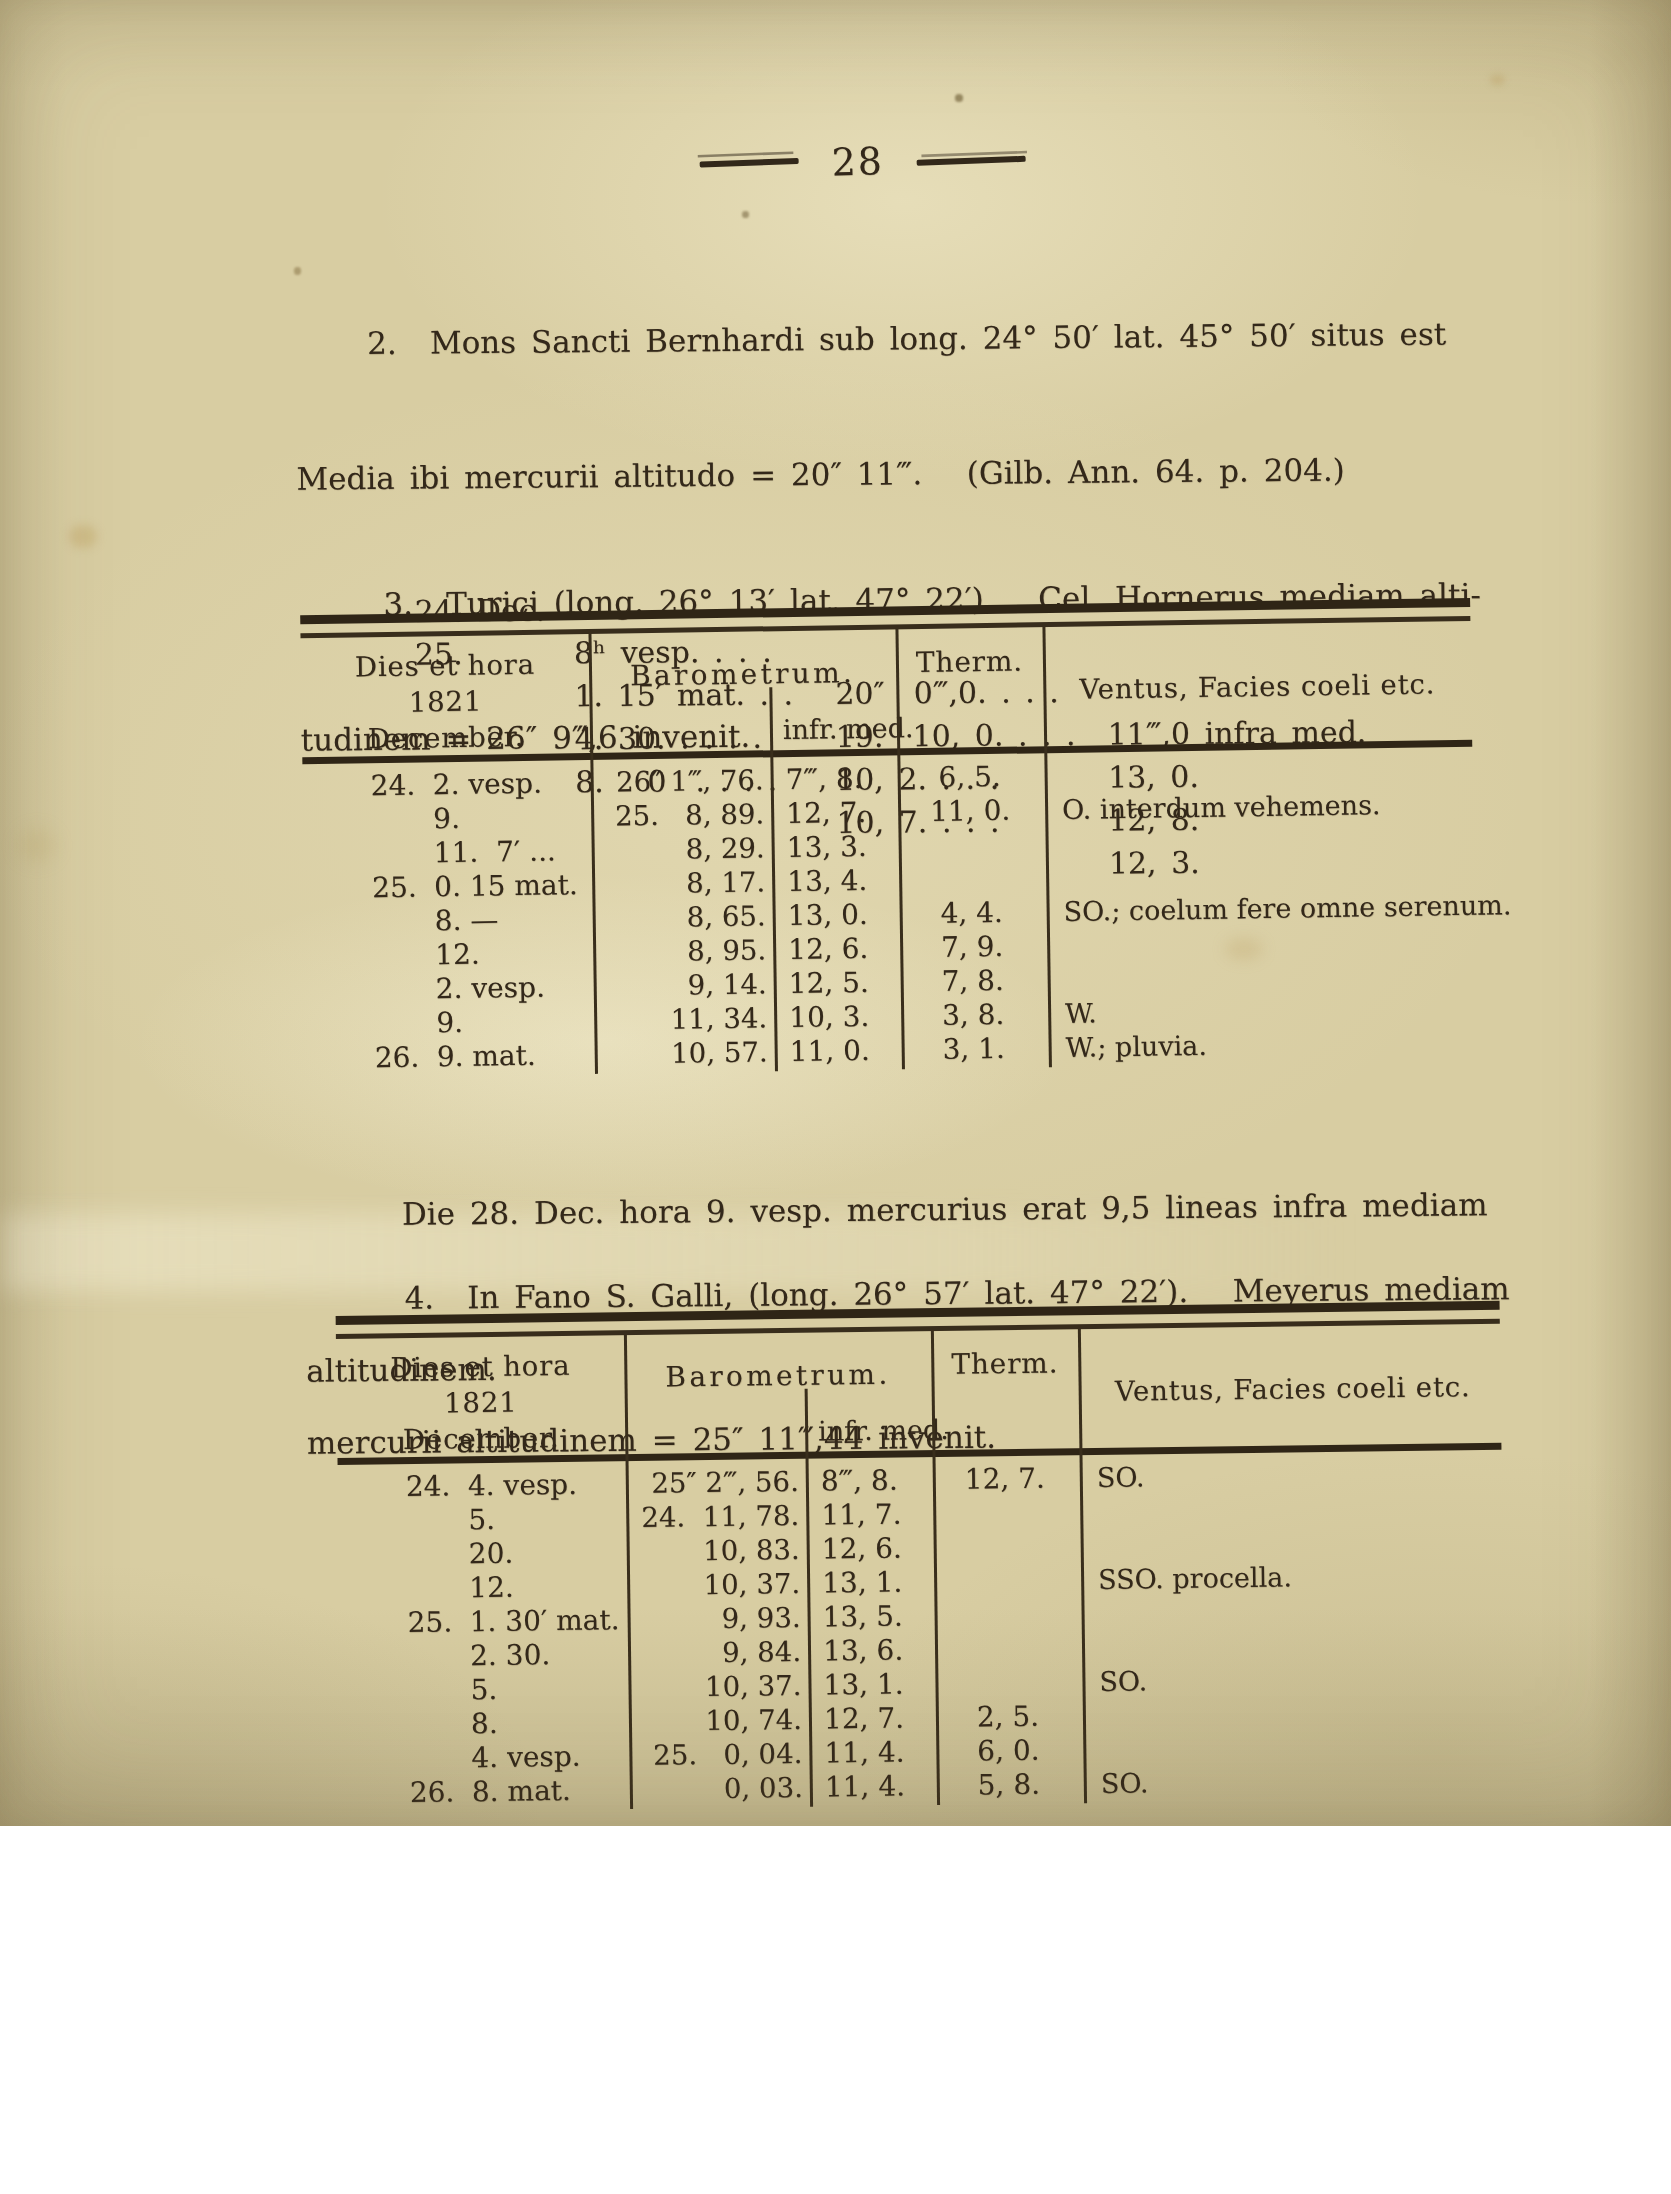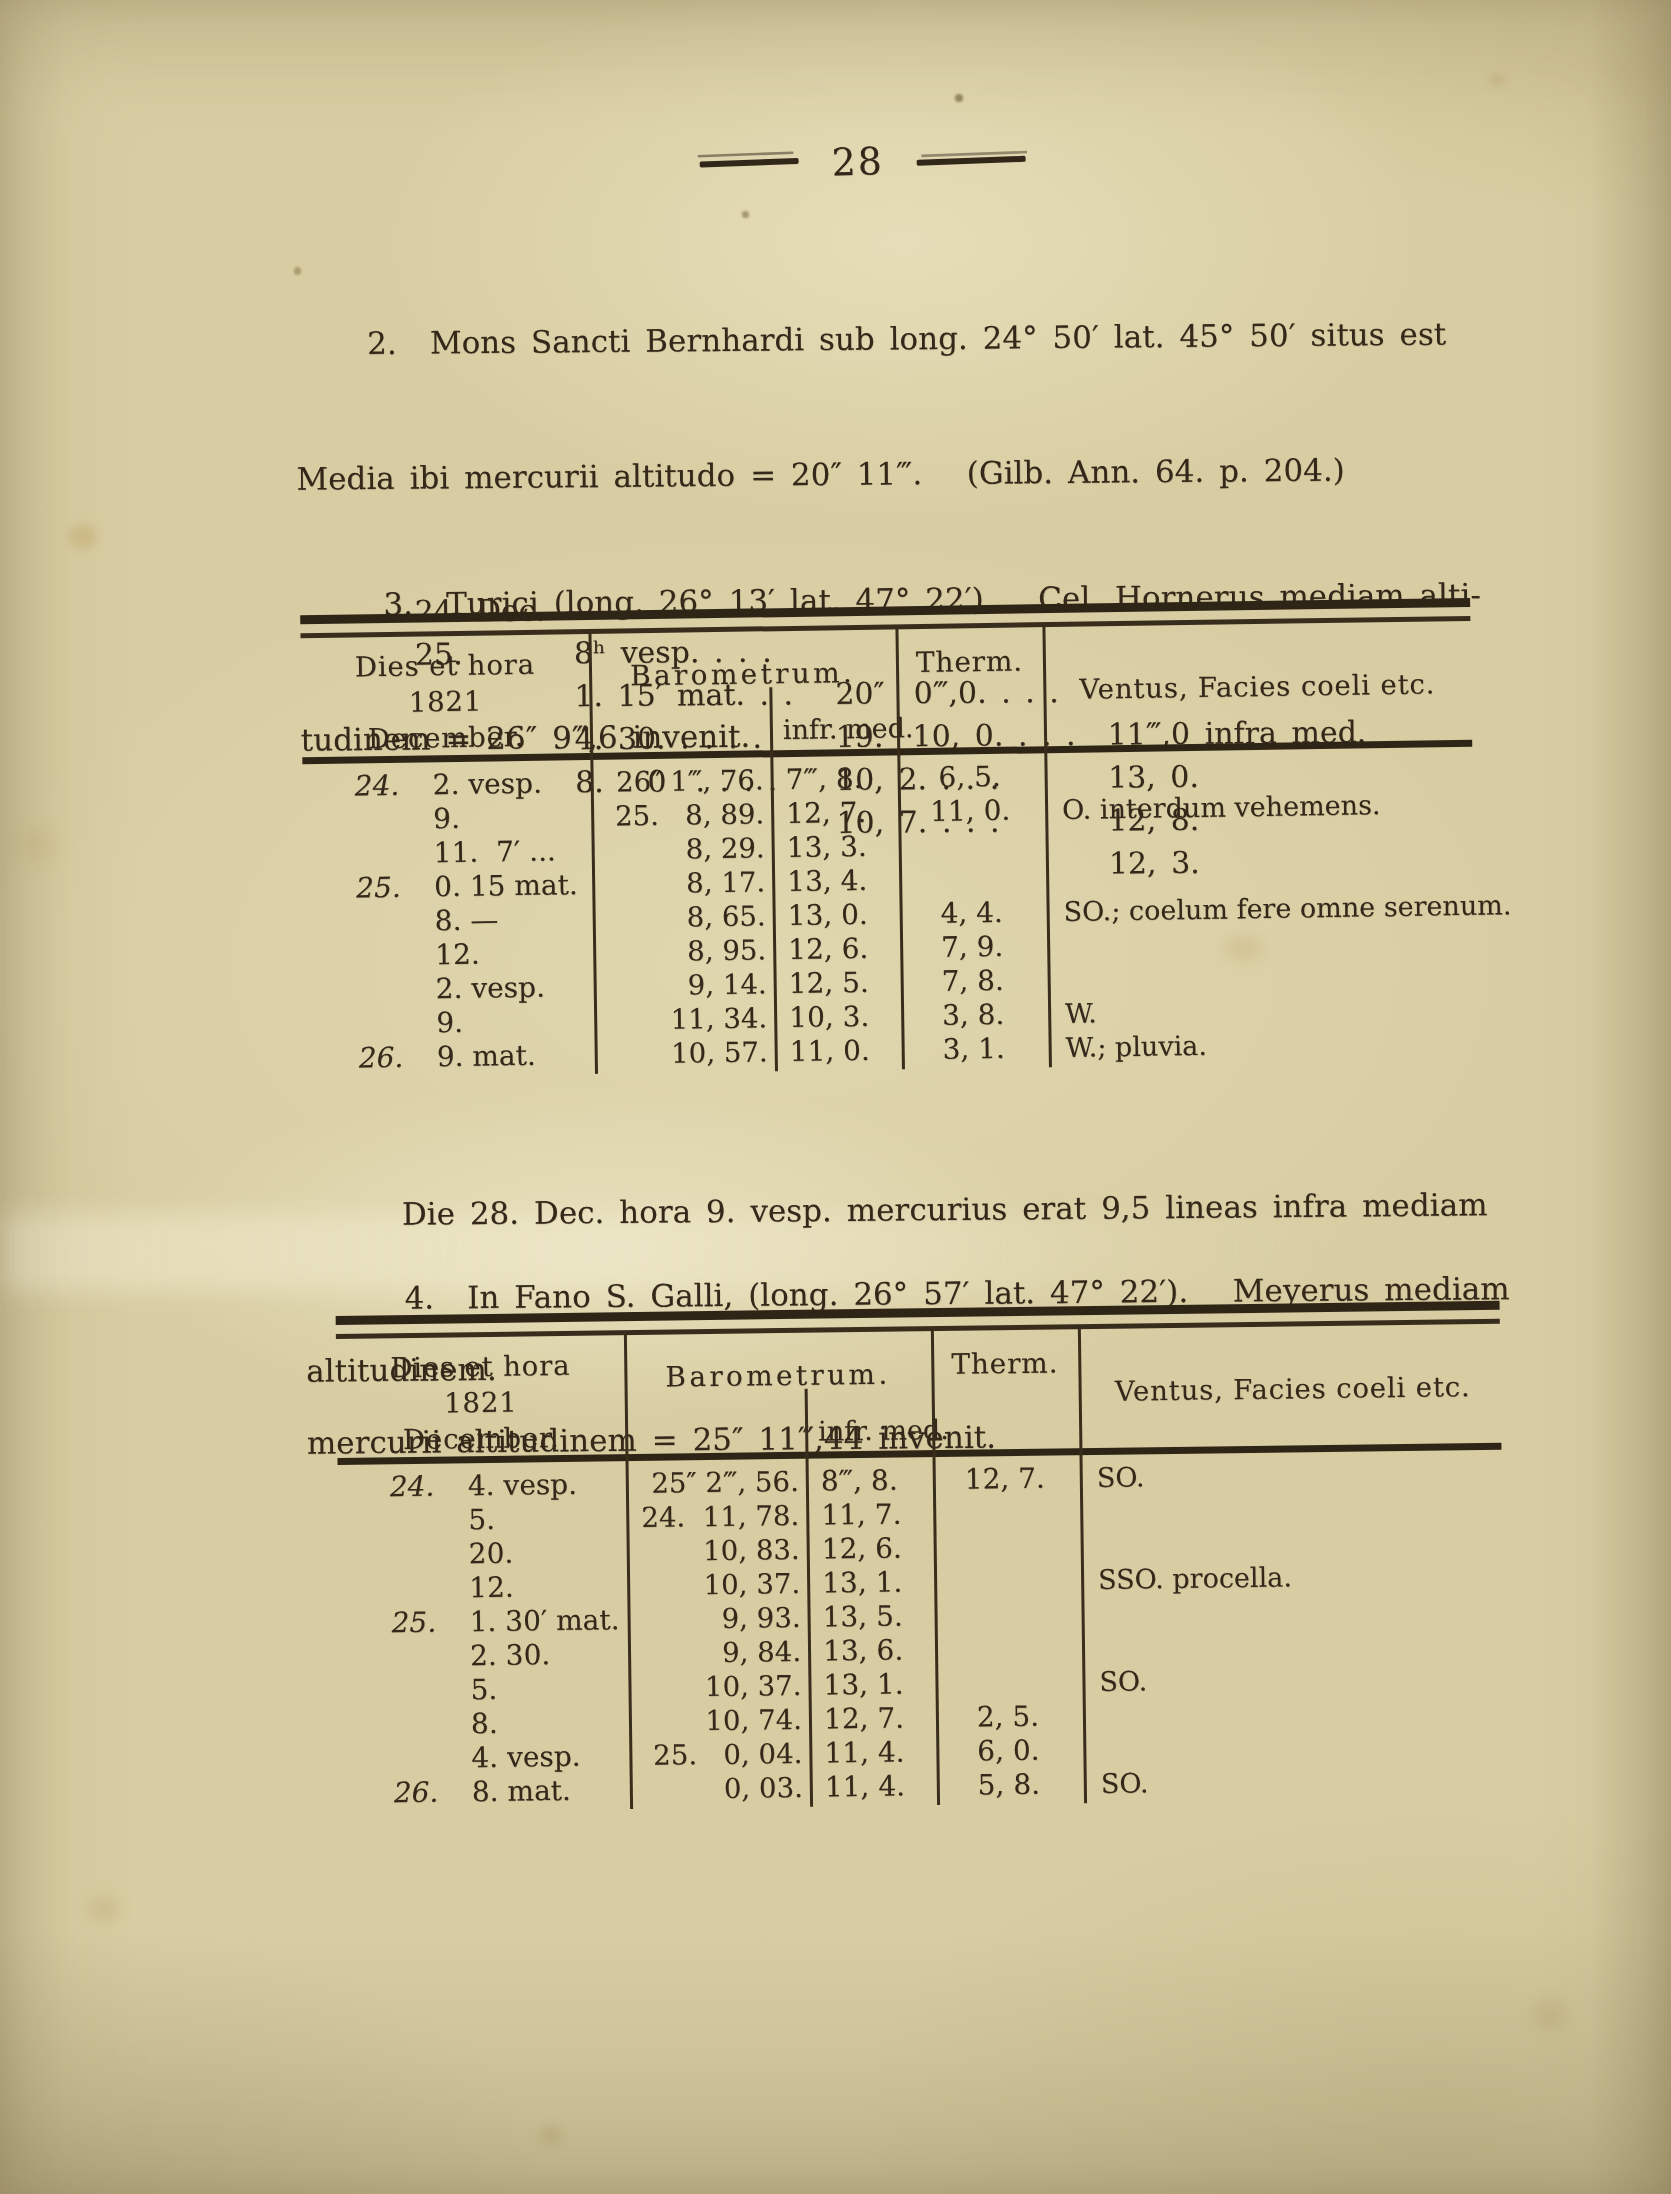--- a/index.html
+++ b/index.html
@@ -1,18 +1,18 @@
 <!DOCTYPE html>
 <html style="font-size:13.4px"><head>
 <meta charset="utf-8">
 <style>
   html,body{margin:0;padding:0;}
   body{width:1672px;height:2194px;overflow:hidden;}
   #page{
-    position:relative;width:1672px;height:2194px;overflow:hidden;
+    position:relative;width:1672px;height:1826px;overflow:hidden;
     font-family:"DejaVu Serif","Liberation Serif",serif;
     color:#33281a;
     background:
       radial-gradient(ellipse 752px 401px at 54% 11%, rgba(242,235,203,.55), transparent 70%),
       radial-gradient(ellipse 1045px 602px at 45% 44%, rgba(238,230,196,.38), transparent 75%),
       radial-gradient(ellipse 652px 234px at 36% 57%, rgba(247,242,215,.5), transparent 72%),
       radial-gradient(ellipse 836px 435px at 86% 96%, rgba(140,125,80,.16), transparent 70%),
       radial-gradient(ellipse 685px 351px at 4% 99%, rgba(130,115,75,.18), transparent 70%),
       radial-gradient(ellipse 502px 217px at 97% 3%, rgba(150,130,80,.14), transparent 70%),
       linear-gradient(90deg, rgba(120,105,65,.10), transparent 4%, transparent 95%, rgba(115,100,62,.22)),
@@ -56,21 +56,21 @@
   .rule.mid{top:142px;height:6.7px;}
   .thead{position:absolute;top:27px;left:0;right:0;height:115px;}
   .h-dies{position:absolute;left:0;top:8.4px;width:288px;text-align:center;font-size:27.6px;letter-spacing:0.8px;}
   .h-dies div{height:36px;line-height:36px;}
   .h-baro{position:absolute;left:288px;top:22px;width:307px;text-align:center;letter-spacing:3.3px;font-size:28px;}
   .h-infr{position:absolute;left:481px;top:79px;font-size:27px;}
   .h-therm{position:absolute;left:595px;top:13.4px;width:147px;text-align:center;font-size:28px;letter-spacing:0.8px;}
   .h-vent{position:absolute;left:742px;top:42px;width:428px;text-align:center;font-size:27.6px;letter-spacing:0.8px;}
   .tbody{position:absolute;top:155px;left:0;right:0;}
   .trow{position:relative;height:34px;line-height:34px;}
-  .c-d{position:absolute;left:52px;white-space:pre;font-style:italic;}
+  .c-d{position:absolute;left:68px;white-space:pre;}
   .c-h{position:absolute;left:130px;white-space:pre;}
   .c-b{position:absolute;left:288px;width:173px;text-align:right;white-space:pre;font-size:27.6px;}
   .c-i{position:absolute;left:483px;white-space:pre;}
   .c-t{position:absolute;left:595px;width:144px;text-align:center;white-space:pre;}
   .c-v{position:absolute;left:759px;white-space:pre;font-size:27px;}
   .vrule{position:absolute;width:2.5px;background:#392e1c;top:22px;height:calc(100% - 27px);}
   .vrule.v1{left:288px;}
   .vrule.v2{left:468px;top:79px;height:calc(100% - 84px);}
   .vrule.v3{left:595px;}
   .vrule.v4{left:742px;}

